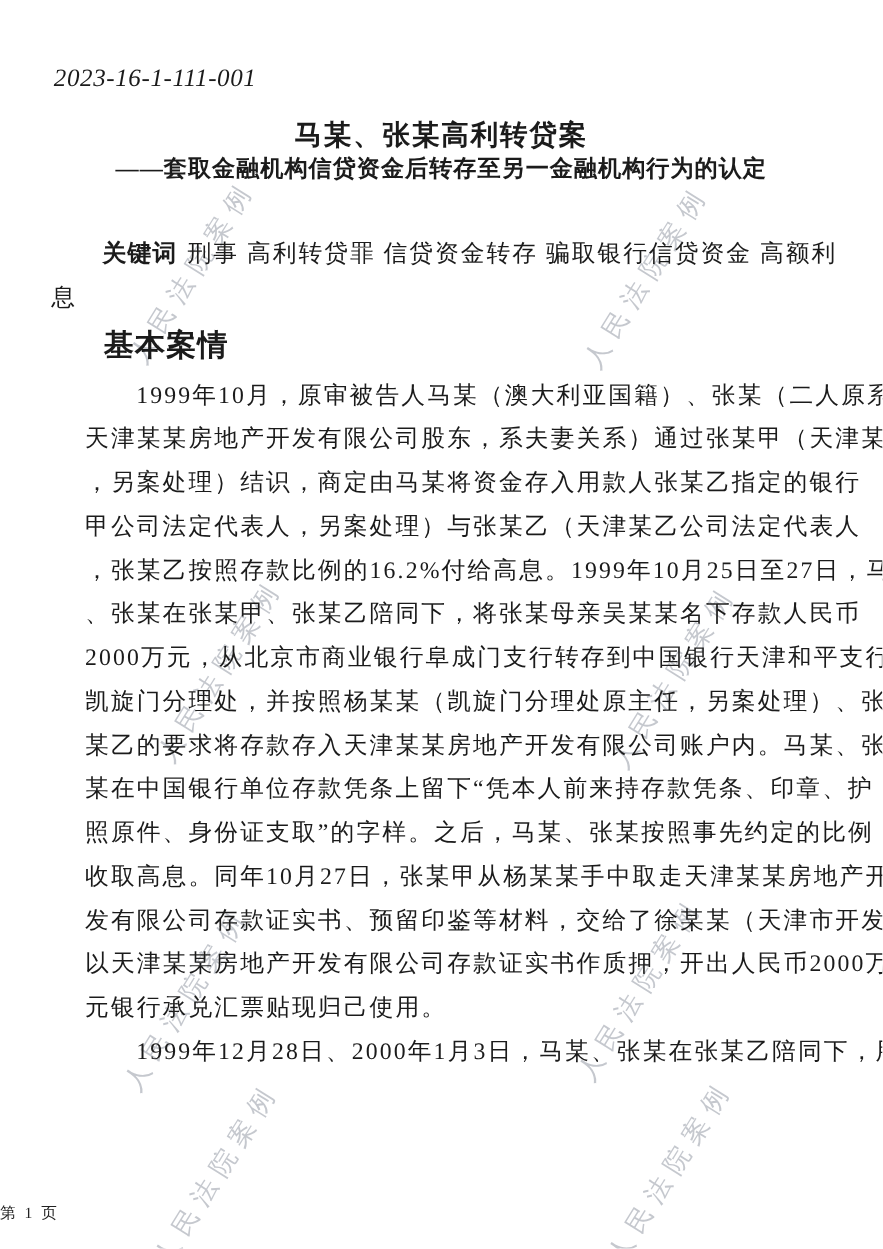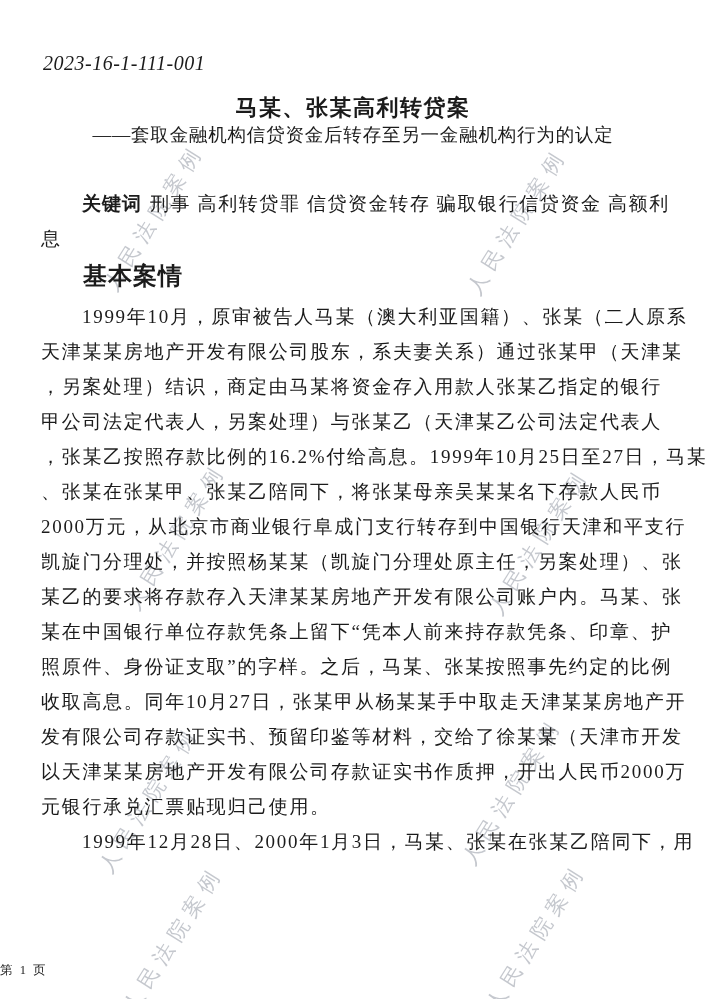--- a/index.html
+++ b/index.html
@@ -50,21 +50,21 @@
     font-weight: bold;
     letter-spacing: 1.5px;
   }
   .subtitle {
     position: absolute;
     left: 0;
     right: 0;
     top: 122px;
     text-align: center;
     font-size: 18.5px;
-    font-weight: normal;
+    font-weight: bold;
     letter-spacing: 0.8px;
   }
   .keywords {
     position: absolute;
     left: 41px;
     top: 186px;
     width: 640px;
     font-size: 19px;
     line-height: 35px;
     letter-spacing: 1.6px;
@@ -88,21 +88,21 @@
   }
   .body-text {
     position: absolute;
     left: 41px;
     top: 299px;
     width: 650px;
     font-size: 19px;
     line-height: 35px;
     letter-spacing: 1.7px;
   }
-  .body-text .line { white-space: nowrap; height: 35px; }
+  .body-text .line { white-space: nowrap; height: 35px; margin-left: 27px; }
   .body-text .line.indent { padding-left: 41px; }
   .footer {
     position: absolute;
     left: 0;
     right: 0;
     top: 962px;
     text-align: left;
     font-size: 12.5px;
     letter-spacing: 2px;
     color: #222222;

